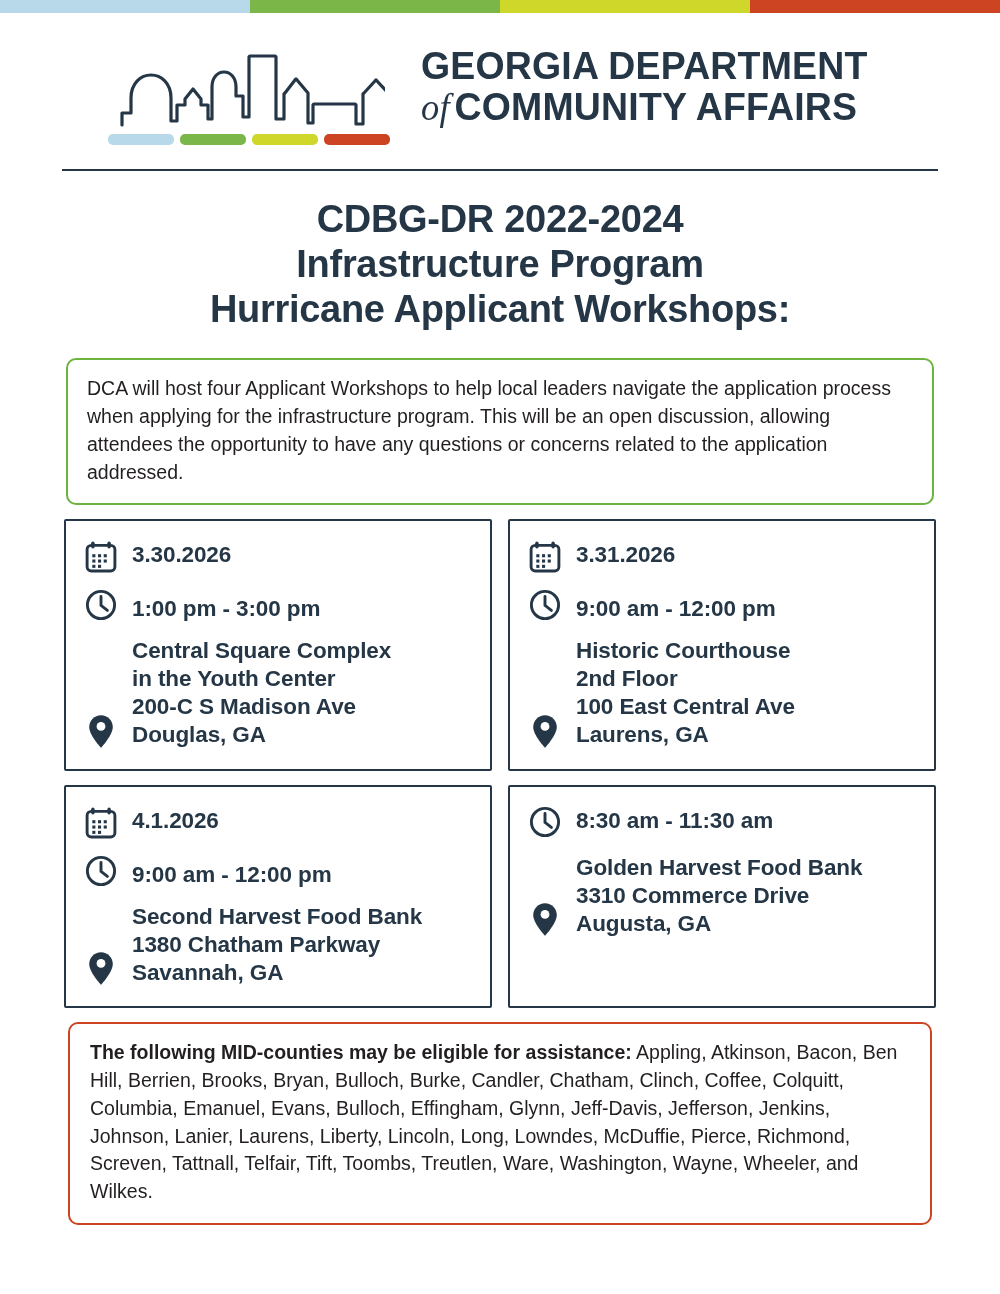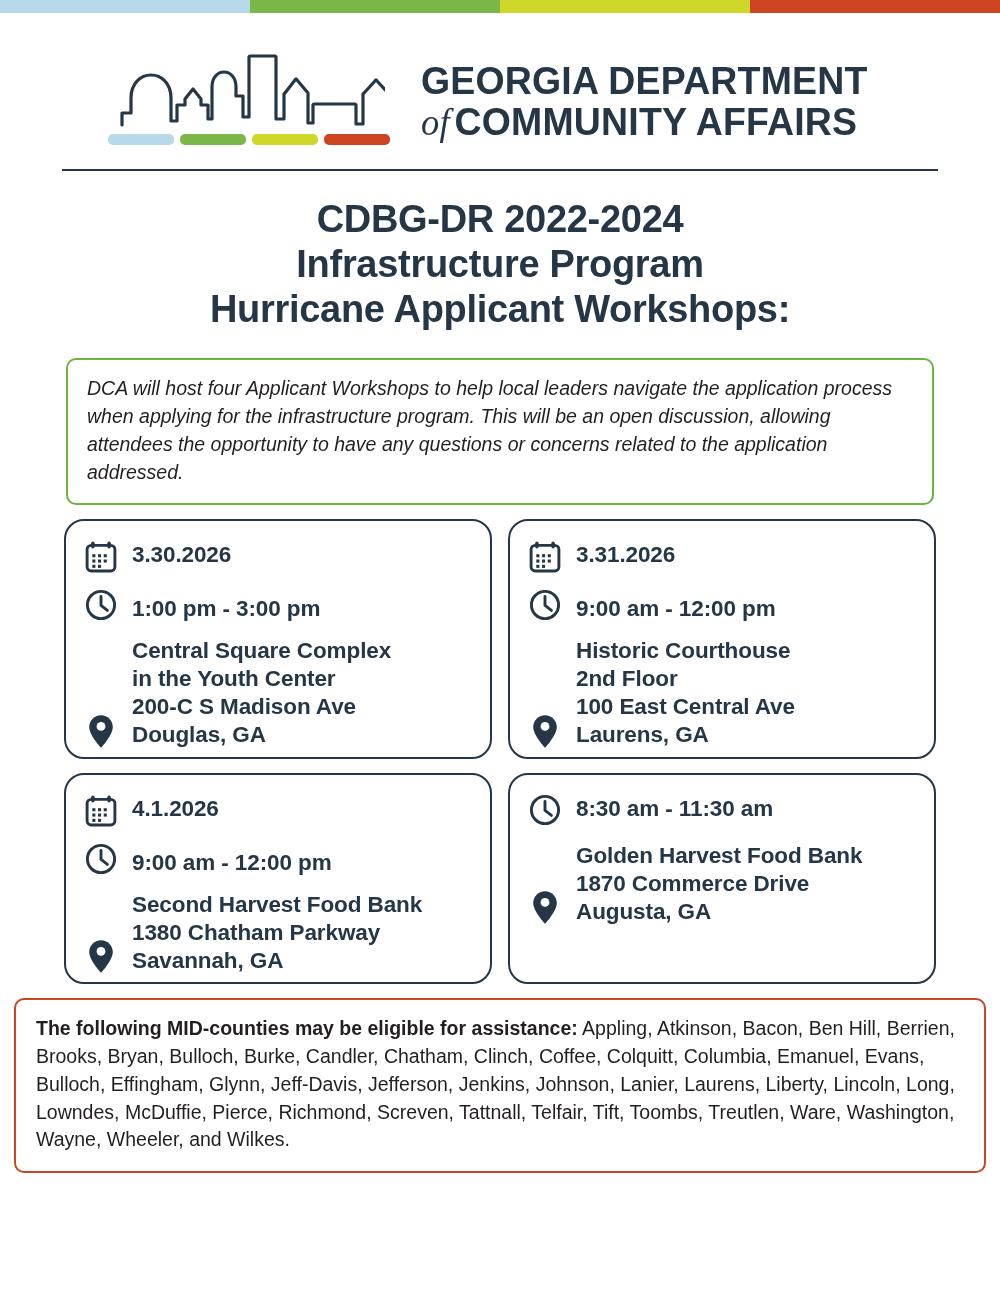--- a/index.html
+++ b/index.html
@@ -23,21 +23,21 @@
   .topbar {
     display: flex;
     width: 1000px;
     height: 13px;
   }
   .topbar span { flex: 1 1 25%; height: 13px; display: block; }
 
   
   .header {
     display: flex;
-    align-items: flex-end;
+    align-items: flex-start;
     justify-content: center;
     gap: 36px;
     padding: 34px 0 4px 0;
   }
 
   .logo-mark {
     width: 272px;
     display: flex;
     flex-direction: column;
     align-items: center;
@@ -104,43 +104,42 @@
   }
   .title div { display: block; }
 
   
   .desc-box {
     width: 868px;
     margin: 27px auto 0 auto;
     border: 2.5px solid #6cb33f;
     border-radius: 10px;
     padding: 15px 19px 17px 19px;
-    font-style: italic;
   }
   .desc-box p {
     color: #231f20;
     font-size: 19.5px;
     line-height: 1.42;
     font-weight: 400;
   }
 
   
   .cards {
     width: 872px;
     margin: 14px auto 0 auto;
     display: grid;
     grid-template-columns: 428px 428px;
     grid-template-rows: auto auto;
     column-gap: 16px;
     row-gap: 14px;
   }
   .card {
     border: 2.5px solid #253746;
-    border-radius: 20px;
-    padding: 18px 16px 8px 18px;
+    border-radius: 2px;
+    padding: 18px 16px 20px 18px;
   }
   .row {
     display: flex;
     align-items: flex-start;
     gap: 14px;
   }
   .row + .row { margin-top: 15px; align-items: flex-end; }
 
   .icon-cell {
     width: 34px;
@@ -159,21 +158,21 @@
   }
   .row.loc .row-text {
     line-height: 1.24;
     padding-top: 1px;
   }
   .row.loc .icon-cell { padding-top: 3px; }
   .row.loc .row-text span { display: block; white-space: nowrap; }
 
   
   .counties-box {
-    width: 972px;
+    width: 864px;
     margin: 14px auto 0 auto;
     border: 2.5px solid #cc4421;
     border-radius: 10px;
     padding: 15px 18px 17px 20px;
   }
   .counties-box p {
     color: #231f20;
     font-size: 19.5px;
     line-height: 1.42;
   }
@@ -392,21 +391,21 @@
       </div>
       <div class="row loc">
         <div class="icon-cell">
           <svg width="26" height="35" viewBox="0 0 26 35" fill="none">
             <path d="M13 1.2 C6.4 1.2 1.2 6.4 1.2 13 C1.2 21.2 13 33.8 13 33.8 C13 33.8 24.8 21.2 24.8 13 C24.8 6.4 19.6 1.2 13 1.2 Z" fill="#253746"></path>
             <circle cx="13" cy="12.4" r="4.4" fill="#ffffff"></circle>
           </svg>
         </div>
         <div class="row-text">
           <span>Golden Harvest Food Bank</span>
-          <span>1870 Commerce Drive</span>
+          <span>3310 Commerce Drive</span>
           <span>Augusta, GA</span>
         </div>
       </div>
     </div>
 
   </div>
 
   <div class="counties-box">
     <p><b>The following MID-counties may be eligible for assistance:</b><span> Appling, Atkinson, Bacon, Ben Hill, Berrien, Brooks, Bryan, Bulloch, Burke, Candler, Chatham, Clinch, Coffee, Colquitt, Columbia, Emanuel, Evans, Bulloch, Effingham, Glynn, Jeff-Davis, Jefferson, Jenkins, Johnson, Lanier, Laurens, Liberty, Lincoln, Long, Lowndes, McDuffie, Pierce, Richmond, Screven, Tattnall, Telfair, Tift, Toombs, Treutlen, Ware, Washington, Wayne, Wheeler, and Wilkes.</span></p>
   </div>

